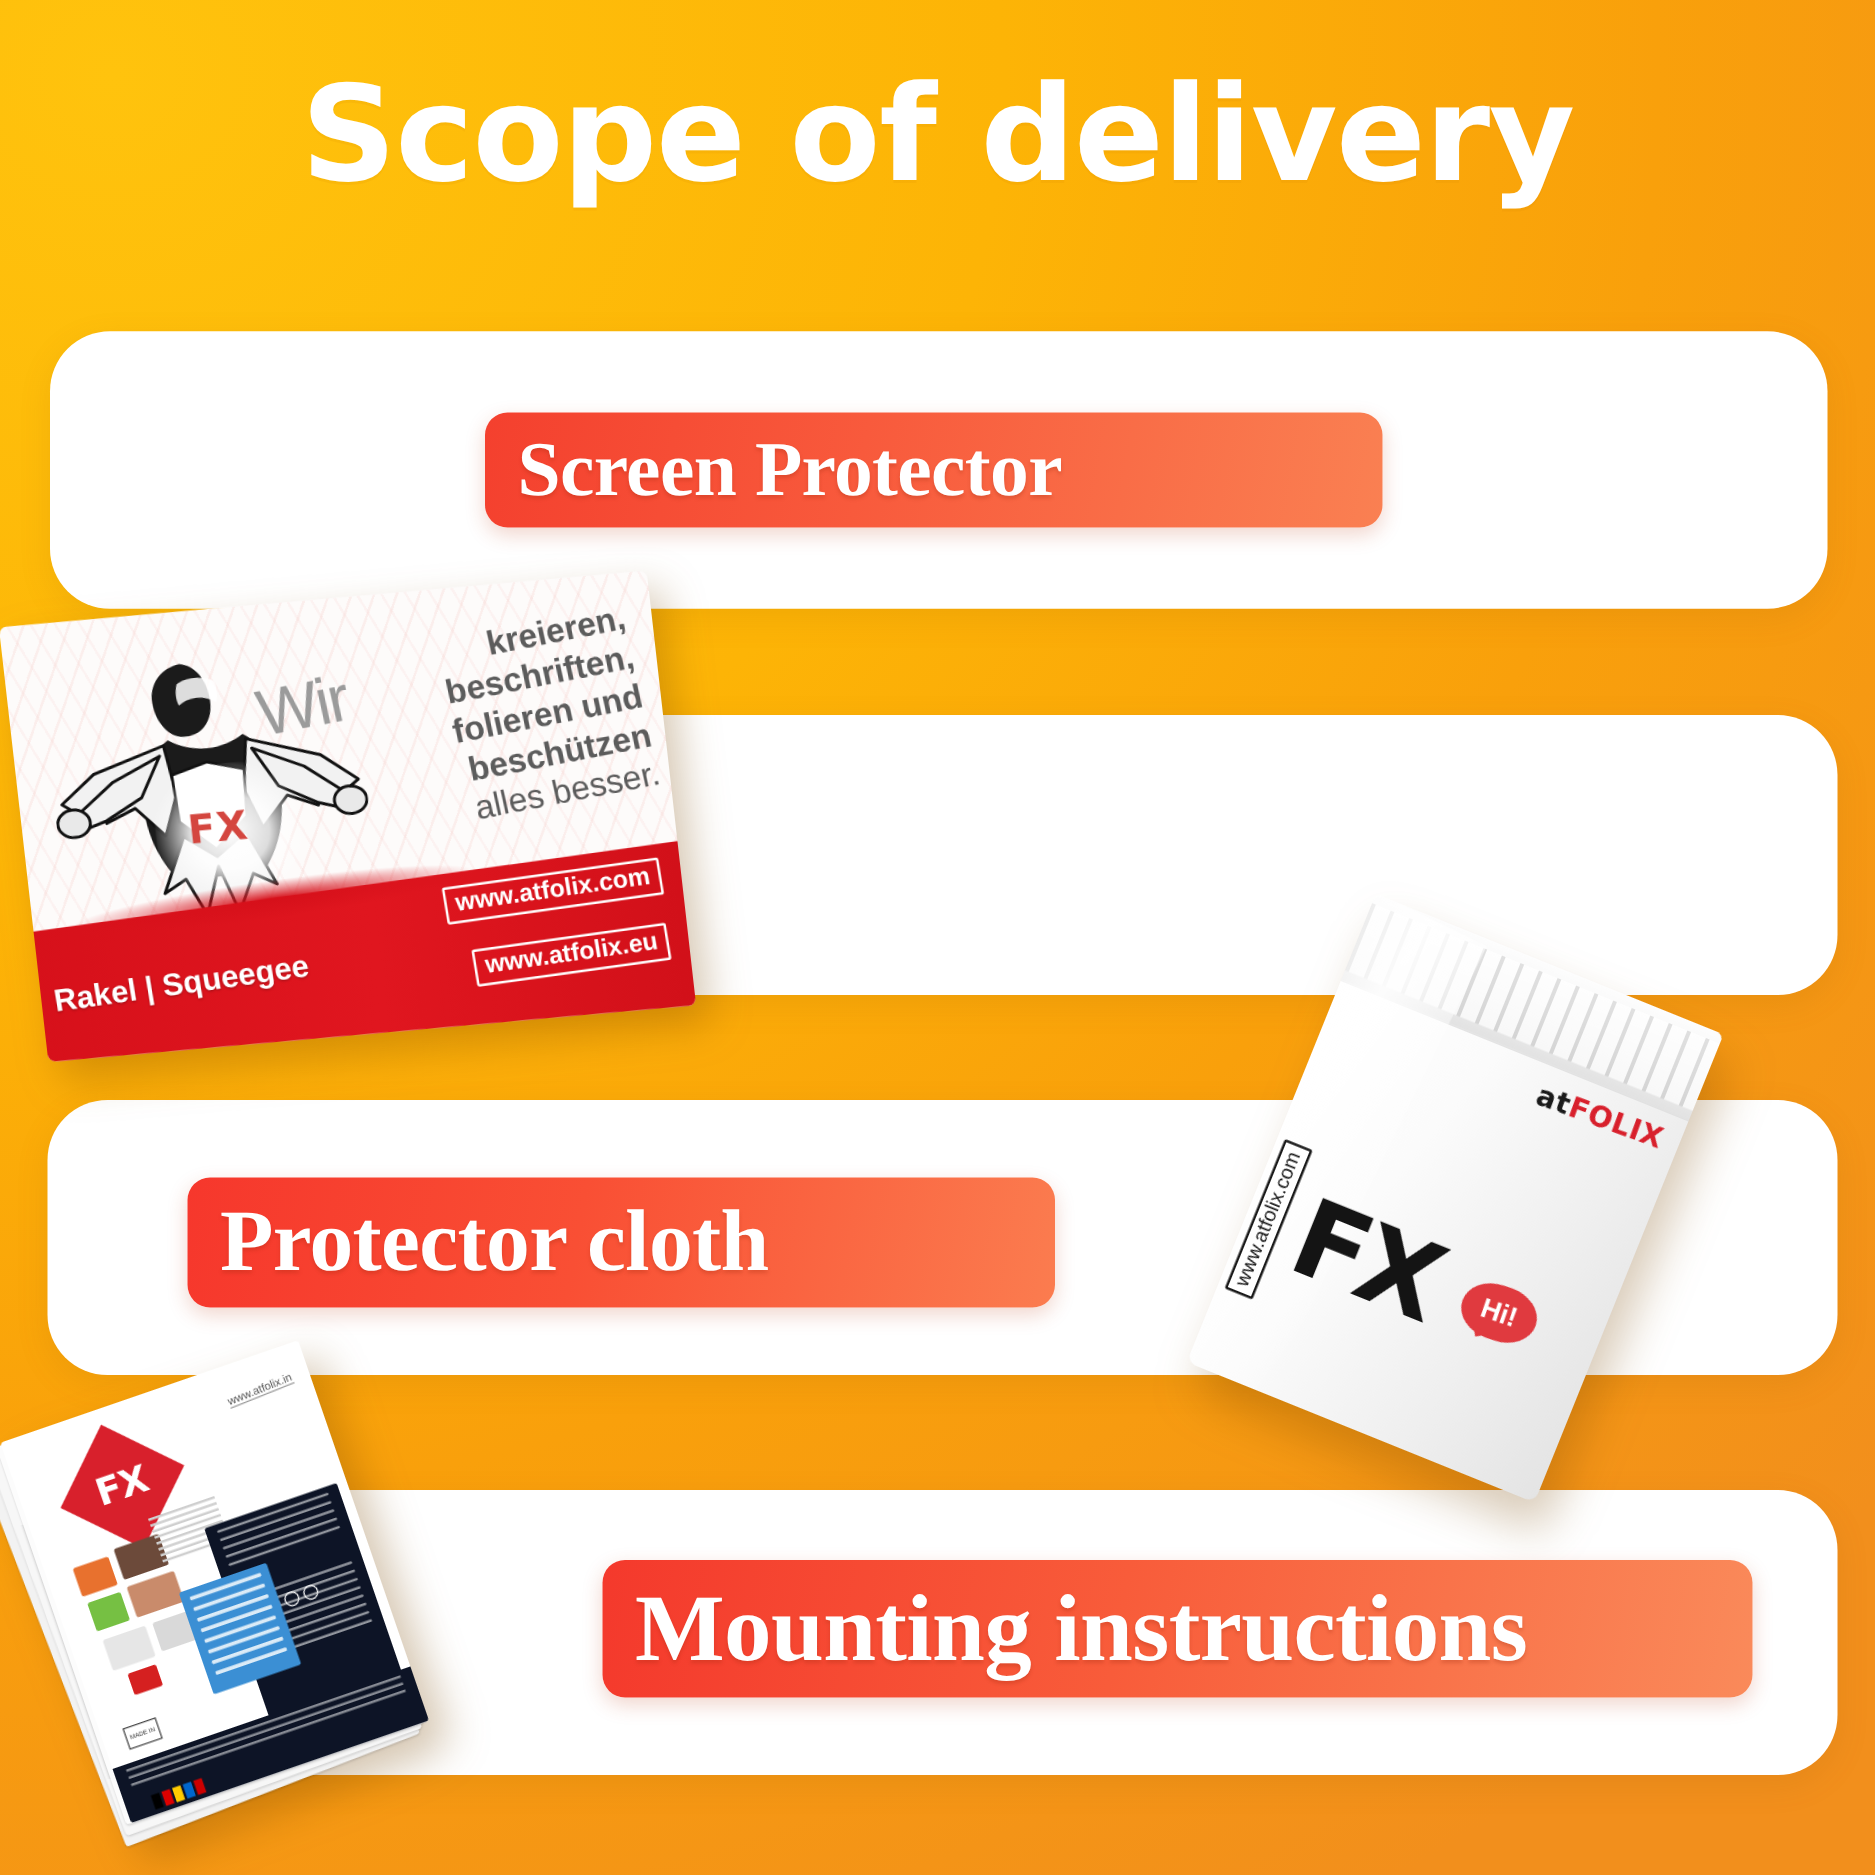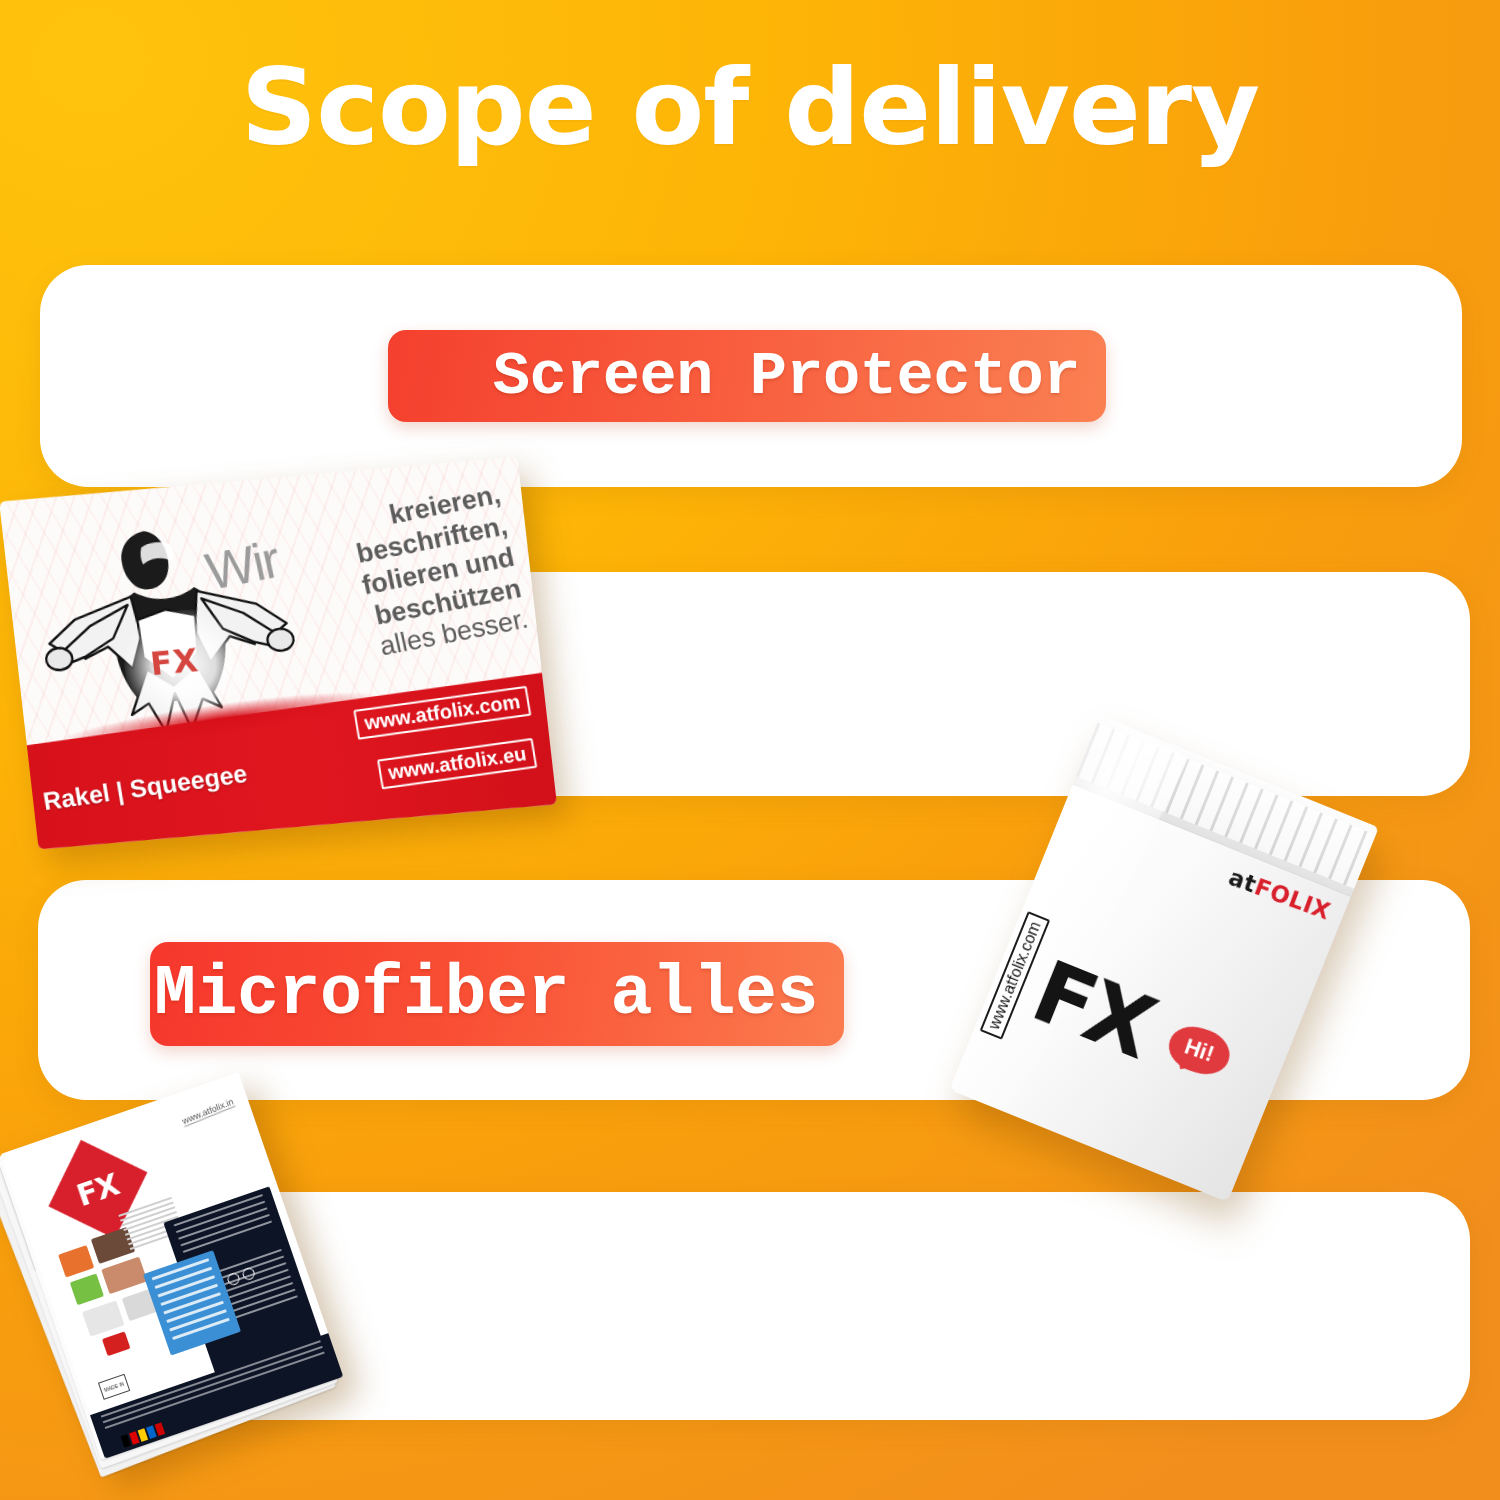--- a/index.html
+++ b/index.html
@@ -37,25 +37,25 @@
     box-shadow:0 8px 26px rgba(150,90,0,.12);
   }
   .band1{left:40px;  top:265px;  width:1422px; height:222px;}
   .band2{left:300px; top:572px;  width:1170px; height:224px; border-radius:48px;}
   .band3{left:38px;  top:880px;  width:1432px; height:220px;}
   .band4{left:82px;  top:1192px; width:1388px; height:228px;}
 
   
   .pill{
     position:absolute;
-    display:flex;align-items:center;justify-content:flex-end;
+    display:flex;align-items:center;justify-content:flex-start;
     border-radius:18px;
     color:#ffffff;
     font-weight:bold;
-    font-family:Liberation Mono, monospace;
+    font-family:Liberation Serif, serif;
     letter-spacing:-0.5px;
     box-shadow:0 6px 16px rgba(190,70,30,.22);
     white-space:nowrap;
   }
   .pill .txt{
     text-shadow:0 2px 3px rgba(150,40,10,.25);
     padding:0 26px;
   }
   .pill1{
     left:388px; top:330px; width:718px; height:92px;
@@ -444,16 +444,19 @@
             <b style="background:#c00"></b>
         </div>
       </div>
     </div>
   </div>
 
   <div class="pill pill1">
     <span class="txt">Screen Protector</span>
   </div>
   <div class="pill pill3">
-    <span class="txt">Microfiber alles</span>
+    <span class="txt">Protector cloth</span>
+  </div>
+  <div class="pill pill4">
+    <span class="txt">Mounting instructions</span>
   </div>
 
 </div>
 
 </body></html>

